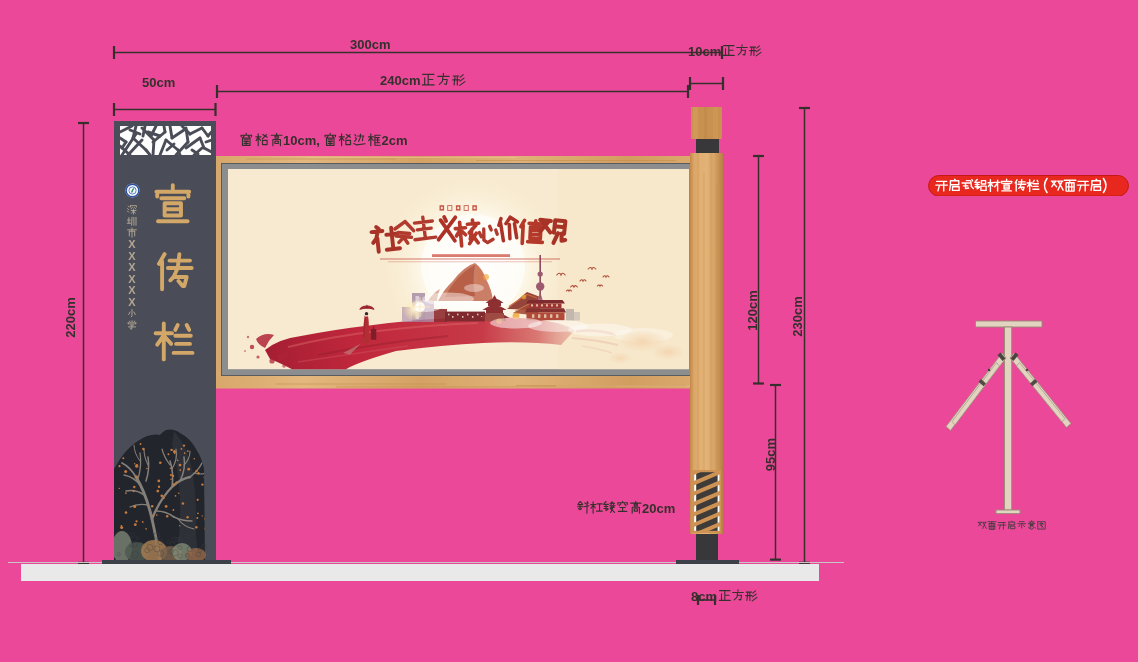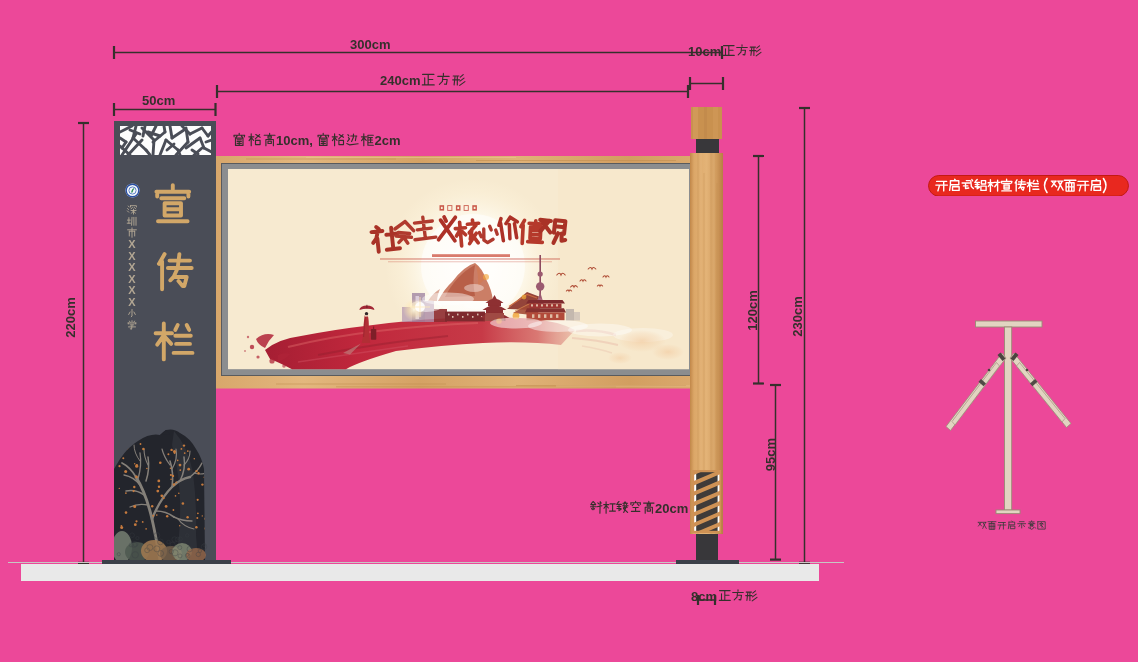--- a/index.html
+++ b/index.html
@@ -33,35 +33,35 @@
         <path d="M22.4,1.4 L22.4,3.2 M16.8,4.4 L28.1,4.4 M21.9,4.4 L21.4,9.4 L18.4,12.3 M21.6,7.5 L26.2,7.5 L25.4,12.3 L23.5,12.1" fill="none" stroke="#35302c" stroke-width="1.15" stroke-linecap="round" stroke-linejoin="round"></path>
         <path d="M32.2,4.0 L37.9,4.0 M31.7,7.8 L38.5,7.8 M34.1,4.0 L33.1,12.9 M36.3,4.0 L36.3,12.9 M42.2,2.6 L39.3,5.1 M43.0,6.1 L39.0,9.1 M43.9,9.6 L38.7,13.4" fill="none" stroke="#35302c" stroke-width="1.15" stroke-linecap="round" stroke-linejoin="round"></path>
       </svg></div>
 
 <svg class="abs" style="left:112px;top:102.0px" width="105.5" height="15">
       <line x1="2" y1="7.5" x2="103.5" y2="7.5" stroke="#35302c" stroke-width="1.5"></line>
       <line x1="2" y1="1" x2="2" y2="14" stroke="#35302c" stroke-width="2.2"></line>
       <line x1="103.5" y1="1" x2="103.5" y2="14" stroke="#35302c" stroke-width="2.2"></line>
     </svg>
 
-<div class="abs dim" style="left:142px;top:93px">50cm</div>
+<div class="abs dim" style="left:142px;top:75px">50cm</div>
 
 <svg class="abs" style="left:688px;top:76.0px" width="37" height="15">
       <line x1="2" y1="7.5" x2="35" y2="7.5" stroke="#35302c" stroke-width="1.5"></line>
       <line x1="2" y1="1" x2="2" y2="14" stroke="#35302c" stroke-width="2.2"></line>
       <line x1="35" y1="1" x2="35" y2="14" stroke="#35302c" stroke-width="2.2"></line>
     </svg>
 
 <div class="abs dim" style="left:688px;top:43px">10cm<svg style="display:inline-block;vertical-align:-2.5px;margin-left:1px" width="40" height="15">
         <path d="M1.5,2.6 L12.1,2.6 M6.8,2.6 L6.8,12.4 M6.8,7.3 L11.1,7.3 M3.5,5.8 L3.5,12.4 M1.3,12.4 L12.3,12.4" fill="none" stroke="#35302c" stroke-width="1.07" stroke-linecap="round" stroke-linejoin="round"></path>
         <path d="M20.0,1.7 L20.0,3.3 M14.7,4.5 L25.3,4.5 M19.5,4.5 L19.0,9.1 L16.2,11.9 M19.2,7.3 L23.5,7.3 L22.8,11.9 L21.0,11.6" fill="none" stroke="#35302c" stroke-width="1.07" stroke-linecap="round" stroke-linejoin="round"></path>
         <path d="M28.2,4.1 L33.5,4.1 M27.7,7.6 L34.0,7.6 M29.9,4.1 L28.9,12.4 M31.9,4.1 L31.9,12.4 M37.5,2.8 L34.7,5.1 M38.2,6.1 L34.5,8.9 M39.0,9.4 L34.2,12.9" fill="none" stroke="#35302c" stroke-width="1.07" stroke-linecap="round" stroke-linejoin="round"></path>
       </svg></div>
 
-<div class="abs dim" style="left:232px;top:132px"><svg style="display:inline-block;vertical-align:-2.5px" width="44" height="15">
+<div class="abs dim" style="left:239px;top:132px"><svg style="display:inline-block;vertical-align:-2.5px" width="44" height="15">
         <path d="M7.2,1.3 L7.2,2.6 M1.9,3.2 L12.7,3.2 M2.1,3.2 L2.1,4.8 M12.4,3.2 L12.4,4.8 M5.1,4.0 L3.7,5.6 M9.4,4.0 L10.8,5.6 M3.5,6.1 L11.0,6.1 L11.0,13.4 L3.5,13.4 L3.5,6.1 M5.1,7.8 L9.4,7.8 M5.1,9.6 L9.4,9.6 M7.2,9.6 L7.2,13.4 M5.1,11.5 L9.4,11.5" fill="none" stroke="#35302c" stroke-width="1.15" stroke-linecap="round" stroke-linejoin="round"></path>
         <path d="M19.2,1.8 L19.2,13.7 M16.8,4.8 L21.9,4.8 M18.9,5.9 L17.1,8.6 M19.5,5.9 L21.6,8.3 M23.8,2.6 L28.1,5.3 M27.6,2.6 L23.3,6.9 M23.5,8.3 L28.1,8.3 L28.1,12.6 L23.5,12.6 L23.5,8.3" fill="none" stroke="#35302c" stroke-width="1.15" stroke-linecap="round" stroke-linejoin="round"></path>
         <path d="M37.6,1.3 L37.6,2.6 M32.2,3.2 L43.0,3.2 M36.0,4.2 L39.3,4.2 L39.3,6.1 L36.0,6.1 L36.0,4.2 M33.9,7.5 L41.4,7.5 L41.4,13.7 M33.9,7.5 L33.9,13.7 M36.0,9.1 L39.3,9.1 L39.3,11.5 L36.0,11.5 L36.0,9.1" fill="none" stroke="#35302c" stroke-width="1.15" stroke-linecap="round" stroke-linejoin="round"></path>
       </svg>10cm,&nbsp;<svg style="display:inline-block;vertical-align:-2.5px" width="58" height="15">
         <path d="M7.2,1.3 L7.2,2.6 M1.9,3.2 L12.7,3.2 M2.1,3.2 L2.1,4.8 M12.4,3.2 L12.4,4.8 M5.1,4.0 L3.7,5.6 M9.4,4.0 L10.8,5.6 M3.5,6.1 L11.0,6.1 L11.0,13.4 L3.5,13.4 L3.5,6.1 M5.1,7.8 L9.4,7.8 M5.1,9.6 L9.4,9.6 M7.2,9.6 L7.2,13.4 M5.1,11.5 L9.4,11.5" fill="none" stroke="#35302c" stroke-width="1.15" stroke-linecap="round" stroke-linejoin="round"></path>
         <path d="M18.6,1.8 L18.6,13.7 M16.2,4.8 L21.3,4.8 M18.3,5.9 L16.4,8.6 M18.9,5.9 L21.0,8.3 M23.2,2.6 L27.5,5.3 M27.0,2.6 L22.7,6.9 M22.9,8.3 L27.5,8.3 L27.5,12.6 L22.9,12.6 L22.9,8.3" fill="none" stroke="#35302c" stroke-width="1.15" stroke-linecap="round" stroke-linejoin="round"></path>
         <path d="M37.5,2.1 L37.3,5.6 M34.8,4.0 L40.8,4.0 M37.3,5.6 L35.6,9.4 M40.2,4.0 L39.4,8.6 M31.9,2.6 L32.9,4.0 M32.4,5.6 L33.5,6.9 L31.6,9.4 M30.8,11.5 L33.8,12.9 L42.1,11.8" fill="none" stroke="#35302c" stroke-width="1.15" stroke-linecap="round" stroke-linejoin="round"></path>
         <path d="M47.8,1.8 L47.8,13.7 M45.4,4.8 L50.5,4.8 M47.5,5.9 L45.6,8.6 M48.1,5.9 L50.2,8.3 M51.9,3.2 L57.3,3.2 M51.9,3.2 L51.9,13.2 M51.9,13.2 L57.3,13.2 M52.9,5.6 L56.4,5.6 M52.9,8.0 L56.4,8.0 M54.6,5.6 L54.6,10.7 M52.4,10.7 L56.7,10.7" fill="none" stroke="#35302c" stroke-width="1.15" stroke-linecap="round" stroke-linejoin="round"></path>
       </svg>2cm</div>
 
@@ -90,21 +90,21 @@
 <div class="abs dim" style="left:741px;top:447px;width:58px;text-align:center;transform:rotate(-90deg)">95cm</div>
 
 <svg class="abs" style="left:797.5px;top:106px" width="13" height="458.79999999999995">
       <line x1="6.5" y1="2" x2="6.5" y2="456.79999999999995" stroke="#35302c" stroke-width="1.5"></line>
       <line x1="1" y1="2" x2="12" y2="2" stroke="#35302c" stroke-width="2.2"></line>
       <line x1="1" y1="456.79999999999995" x2="12" y2="456.79999999999995" stroke="#35302c" stroke-width="2.2"></line>
     </svg>
 
 <div class="abs dim" style="left:768px;top:309px;width:58px;text-align:center;transform:rotate(-90deg)">230cm</div>
 
-<div class="abs dim" style="left:589px;top:500px"><svg style="display:inline-block;vertical-align:-2.5px" width="66" height="15">
+<div class="abs dim" style="left:576px;top:500px"><svg style="display:inline-block;vertical-align:-2.5px" width="66" height="15">
         <path d="M4.1,1.5 L2.3,3.6 M4.1,1.5 L6.2,3.6 M1.8,4.6 L6.7,4.6 M4.1,4.6 L4.1,8.5 M1.5,6.7 L7.0,6.7 M2.6,8.5 L3.4,9.6 M5.4,8.5 L4.7,9.6 M8.8,2.8 L9.9,3.9 M11.4,2.0 L12.2,3.1 M8.0,6.7 L13.0,5.7 M11.2,1.5 L10.9,13.2" fill="none" stroke="#35302c" stroke-width="1.10" stroke-linecap="round" stroke-linejoin="round"></path>
         <path d="M17.1,1.8 L17.1,13.2 M14.7,4.6 L19.7,4.6 M16.8,5.7 L15.0,8.3 M17.3,5.7 L19.4,8.0 M21.0,3.9 L26.2,3.9 M23.6,3.9 L23.6,10.9 M20.5,11.1 L26.4,11.1" fill="none" stroke="#35302c" stroke-width="1.10" stroke-linecap="round" stroke-linejoin="round"></path>
         <path d="M30.0,1.5 L28.2,3.3 M27.7,4.4 L32.4,4.4 M28.2,6.5 L31.8,6.5 M27.9,8.5 L32.1,8.5 M30.0,4.4 L30.0,10.6 M30.0,10.6 L32.1,9.3 M35.5,2.0 L35.0,4.9 M33.9,3.3 L38.6,3.3 M36.5,2.0 L37.6,4.6 M33.7,5.7 L39.1,5.7 M36.0,5.7 L35.2,8.5 M34.4,7.2 L38.3,7.2 M37.8,5.7 L34.7,12.4 M34.4,8.5 L38.6,12.4" fill="none" stroke="#35302c" stroke-width="1.10" stroke-linecap="round" stroke-linejoin="round"></path>
         <path d="M46.6,1.3 L46.6,2.3 M41.7,2.8 L51.5,2.8 M41.9,2.8 L41.9,4.4 M51.3,2.8 L51.3,4.4 M44.8,3.9 L43.2,5.7 M48.4,3.9 L50.0,5.7 M44.0,7.5 L49.2,7.5 M46.6,7.5 L46.6,11.1 M42.4,11.4 L50.8,11.4" fill="none" stroke="#35302c" stroke-width="1.10" stroke-linecap="round" stroke-linejoin="round"></path>
         <path d="M59.8,1.3 L59.8,2.6 M54.6,3.1 L65.0,3.1 M58.2,4.1 L61.4,4.1 L61.4,5.9 L58.2,5.9 L58.2,4.1 M56.2,7.2 L63.4,7.2 L63.4,13.2 M56.2,7.2 L56.2,13.2 M58.2,8.8 L61.4,8.8 L61.4,11.1 L58.2,11.1 L58.2,8.8" fill="none" stroke="#35302c" stroke-width="1.10" stroke-linecap="round" stroke-linejoin="round"></path>
       </svg>20cm</div>
 
 <svg class="abs" style="left:695.5px;top:593.5px" width="21.0" height="12">
       <line x1="2" y1="6.0" x2="19.0" y2="6.0" stroke="#35302c" stroke-width="1.5"></line>
       <line x1="2" y1="1" x2="2" y2="11" stroke="#35302c" stroke-width="2.2"></line>

